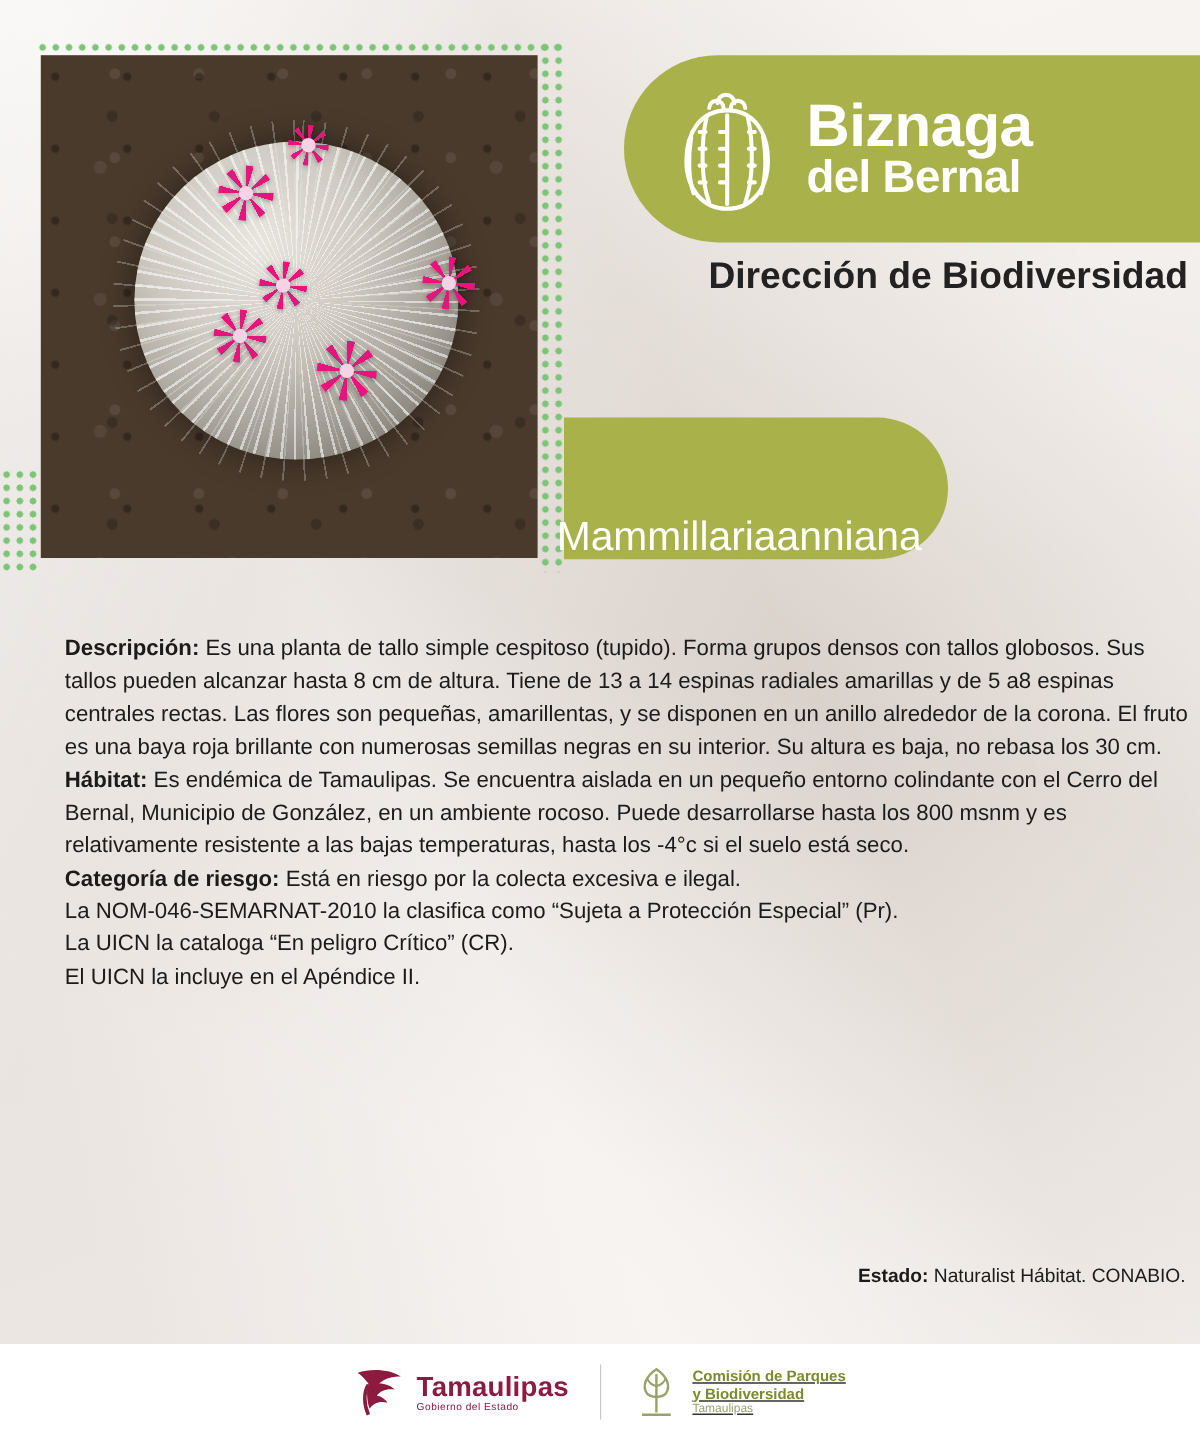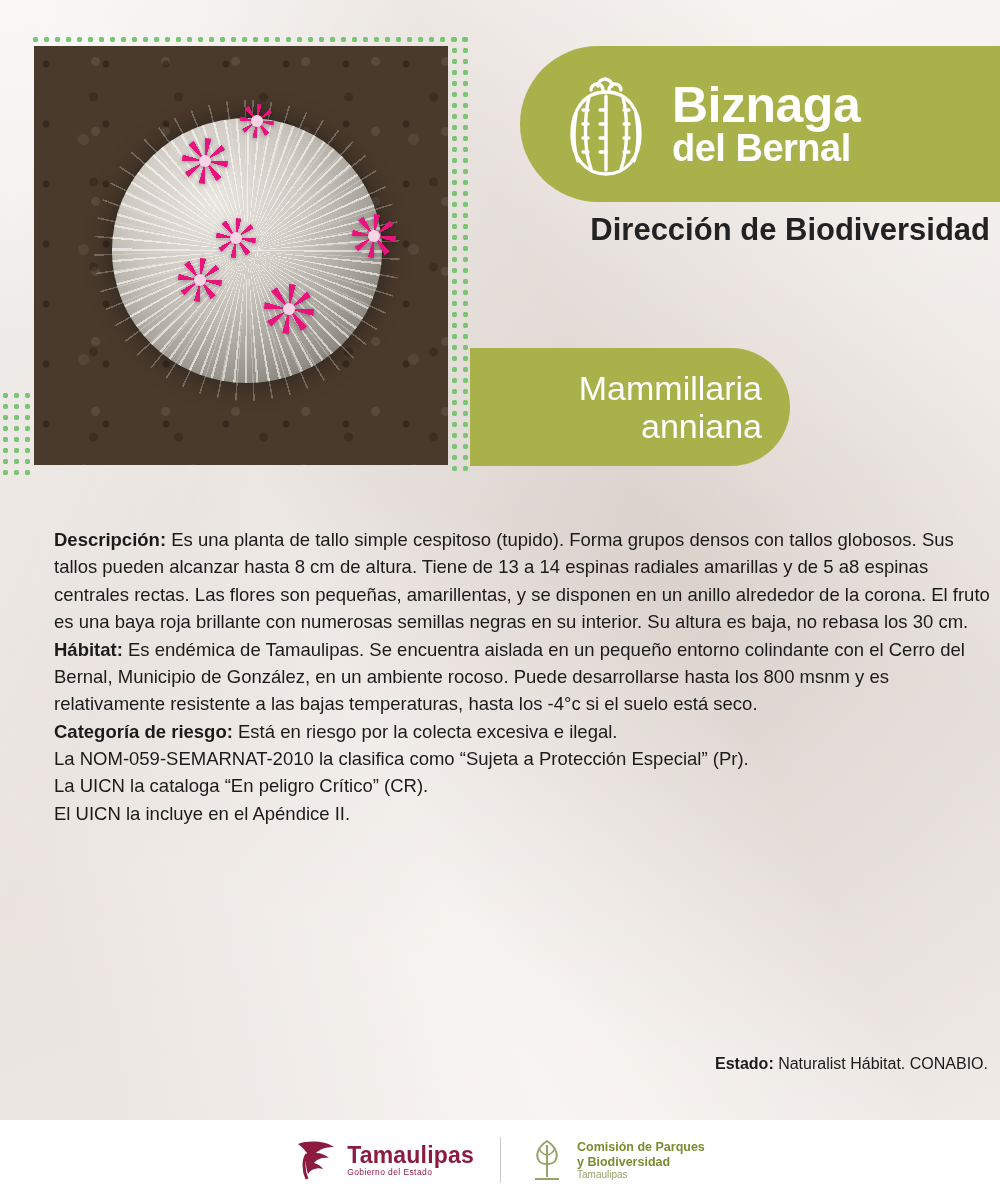--- a/index.html
+++ b/index.html
@@ -116,21 +116,21 @@
   .title-text .l1 { font-size: 50px; display:block; }
   .title-text .l2 { font-size: 38px; display:block; }
   .subtitle {
     position: absolute; left: 520px; top: 212px; width: 470px;
     text-align: right; color: #222; font-weight: 700; font-size: 31px;
   }
   .species-pill {
     position: absolute; left: 470px; top: 348px; width: 320px; height: 118px;
     background: #a8b14a;
     border-top-right-radius: 59px; border-bottom-right-radius: 59px;
-    display:flex; flex-direction:column; justify-content:center; align-items:flex-end;
+    display:flex; flex-direction:row; justify-content:center; align-items:flex-end;
     padding-right: 28px;
   }
   .species-pill span { color:#fff; font-size: 34px; line-height: 1.12; font-weight:400; }
 
   
   .body {
     position: absolute; left: 34px; top: 526px; width: 960px;
     color: #1b1b1b; font-size: 18.5px; line-height: 1.48;
   }
   .body p { margin-bottom: 0; margin-left: 20px; }
@@ -146,21 +146,21 @@
     position: absolute; left: 0; bottom: 0; width: 1000px; height: 80px;
     background: #ffffff;
     display: flex; align-items: center; justify-content: center; gap: 26px;
   }
   .tam-logo { display:flex; align-items:center; gap:10px; }
   .tam-mark { width: 42px; height: 44px; }
   .tam-words { line-height: 1.05; }
   .tam-words .t1 { color:#8c1b3f; font-size: 23px; font-weight:700; letter-spacing:.2px; }
   .tam-words .t2 { color:#8c1b3f; font-size: 8.5px; letter-spacing:.4px; }
   .divider { width:1px; height:46px; background:#c9c9c9; }
-  .cpb-logo { display:flex; align-items:center; gap:10px; }
+  .cpb-logo { display:flex; align-items:center; gap:10px;text-decoration:underline; }
   .cpb-words .c1 { color:#7d8a2e; font-size: 12.5px; font-weight:700; line-height:1.15; }
   .cpb-words .c2 { color:#9aa16b; font-size: 10px; }
 </style>
 </head>
 <body>
 
 <div class="page">
   <div class="paper-texture"></div>
 
   <div class="top-area">
@@ -217,21 +217,21 @@
 
   <div class="body">
     <p class="para">
       <span class="lbl">Descripción:</span><span> Es una planta de tallo simple cespitoso (tupido). Forma grupos densos con tallos globosos. Sus tallos pueden alcanzar hasta 8 cm de altura. Tiene de 13 a 14 espinas radiales amarillas y de 5 a8 espinas centrales rectas. Las flores son pequeñas, amarillentas, y se disponen en un anillo alrededor de la corona. El fruto es una baya roja brillante con numerosas semillas negras en su interior. Su altura es baja, no rebasa los 30 cm.</span>
     </p>
     <p class="para">
       <span class="lbl">Hábitat:</span><span> Es endémica de Tamaulipas. Se encuentra aislada en un pequeño entorno colindante con el Cerro del Bernal, Municipio de González, en un ambiente rocoso. Puede desarrollarse hasta los 800 msnm y es relativamente resistente a las bajas temperaturas, hasta los -4°c si el suelo está seco.</span>
     </p>
     <p>
       <span class="lbl">Categoría de riesgo:</span><span> Está en riesgo por la colecta excesiva e ilegal.</span><br>
-      <span>La NOM-059-SEMARNAT-2010 la clasifica como “Sujeta a Protección Especial” (Pr).</span><br>
+      <span>La NOM-046-SEMARNAT-2010 la clasifica como “Sujeta a Protección Especial” (Pr).</span><br>
       <span>La UICN la cataloga “En peligro Crítico” (CR).</span><br>
       <span>El UICN la incluye en el Apéndice II.</span>
     </p>
   </div>
 
   <div class="source">
     <span class="lbl">Estado:</span><span> Naturalist Hábitat. CONABIO.</span>
   </div>
 
   <div class="footer">

